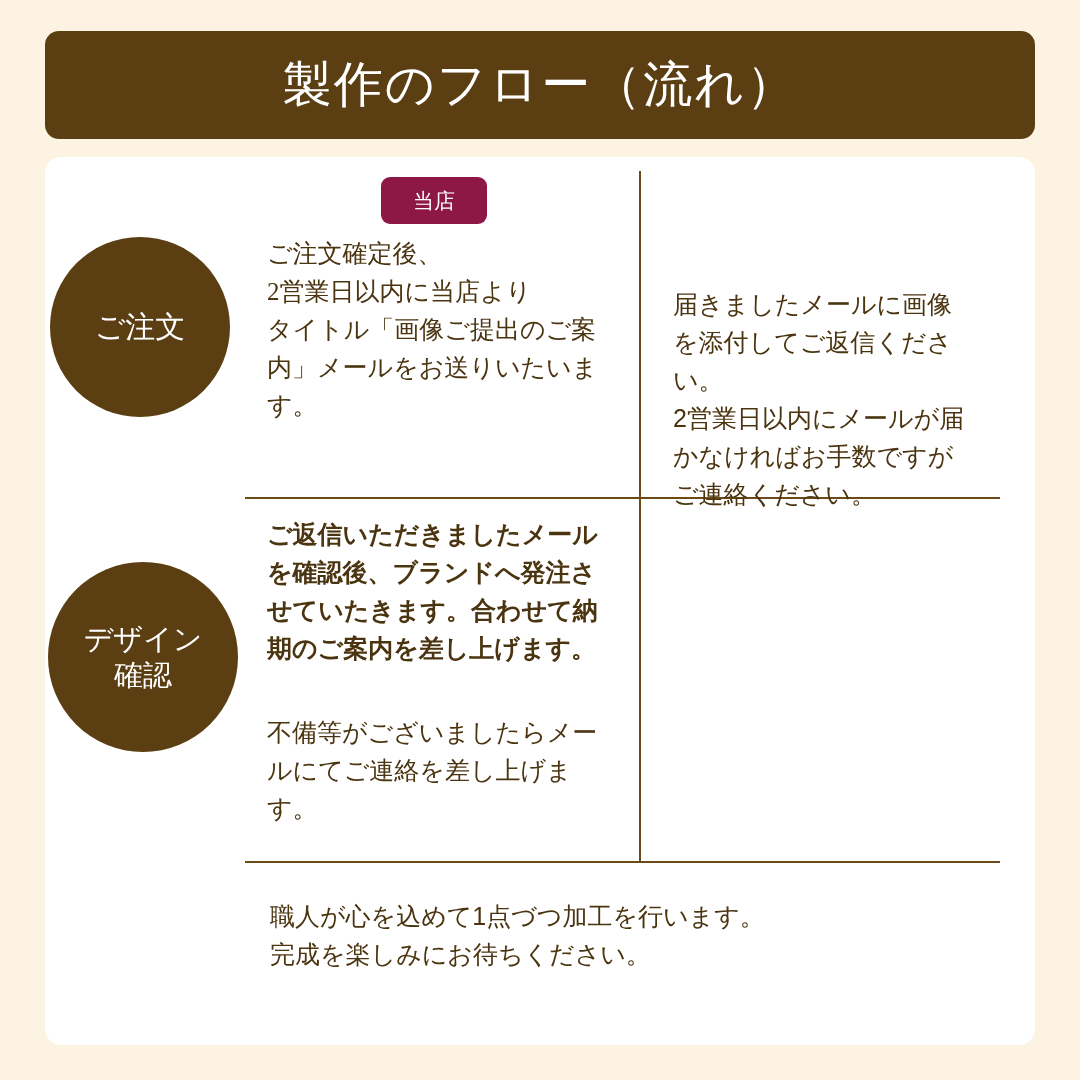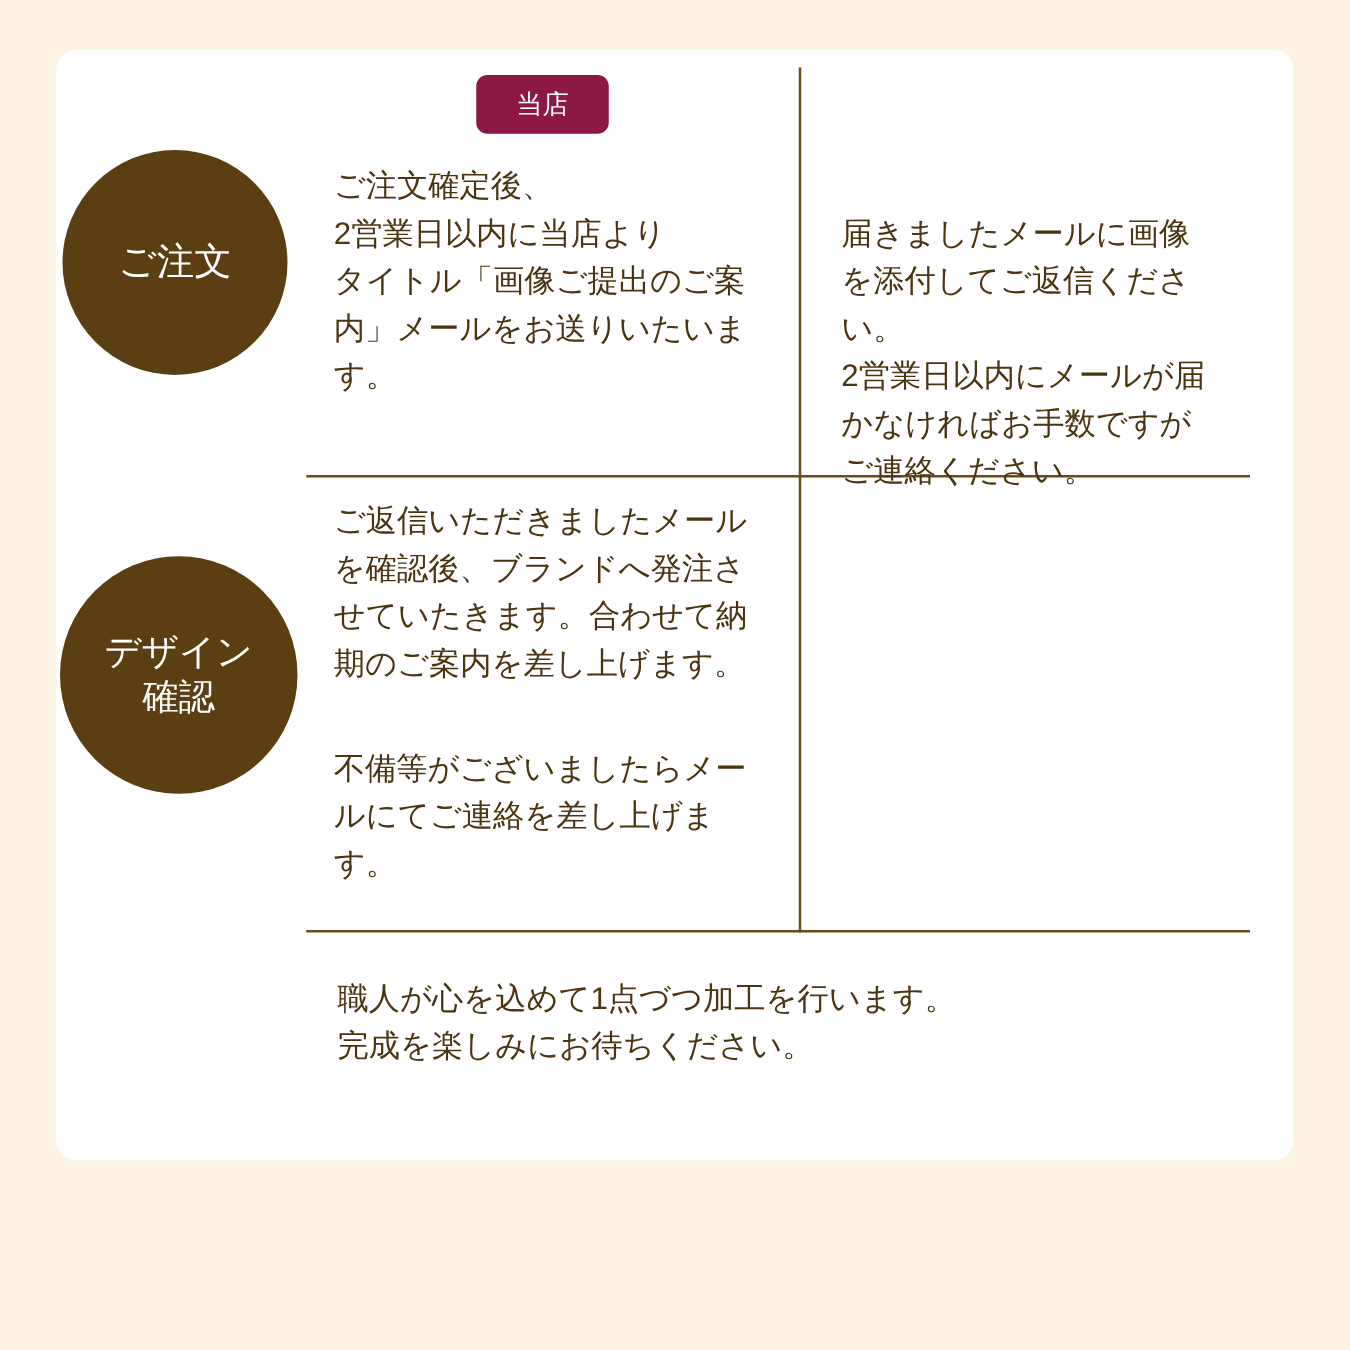--- a/index.html
+++ b/index.html
@@ -98,32 +98,35 @@
   .circle-done { left: 13px; top: 730px; width: 175px; height: 175px; }
 
   
   .txt {
     position: absolute;
     color: #4b3410;
     font-size: 25px;
     line-height: 1.52;
     white-space: pre-line;
   }
-  .t-order-shop { left: 222px; top: 90px; width: 345px; }
+  .t-order-shop { left: 222px; top: 78px; width: 345px; font-family: Liberation Serif, serif; }
   .t-order-cust { left: 628px; top: 80px; width: 340px; margin-top: 48px; }
-  .t-design-shop-a { left: 222px; top: 358px; width: 350px; }
+  .t-design-shop-a { left: 222px; top: 358px; width: 350px; font-weight: bold; }
   .t-design-shop-b { left: 222px; top: 556px; width: 350px; }
   .t-design-cust { left: 618px; top: 358px; width: 360px; }
   .t-done { left: 225px; top: 740px; width: 720px; font-size: 25px; }
 </style>
 </head>
 <body>
 
 <div class="page">
 
+  <div class="title-banner">
+    <div class="title-text">製作のフロー（流れ）</div>
+  </div>
 
   <div class="card">
 
     <div class="chip chip-shop">当店</div>
 
     <div class="v-divider"></div>
     <div class="h-divider h-divider-1"></div>
     <div class="h-divider h-divider-2"></div>
 
     <div class="circle circle-order">ご注文</div>

